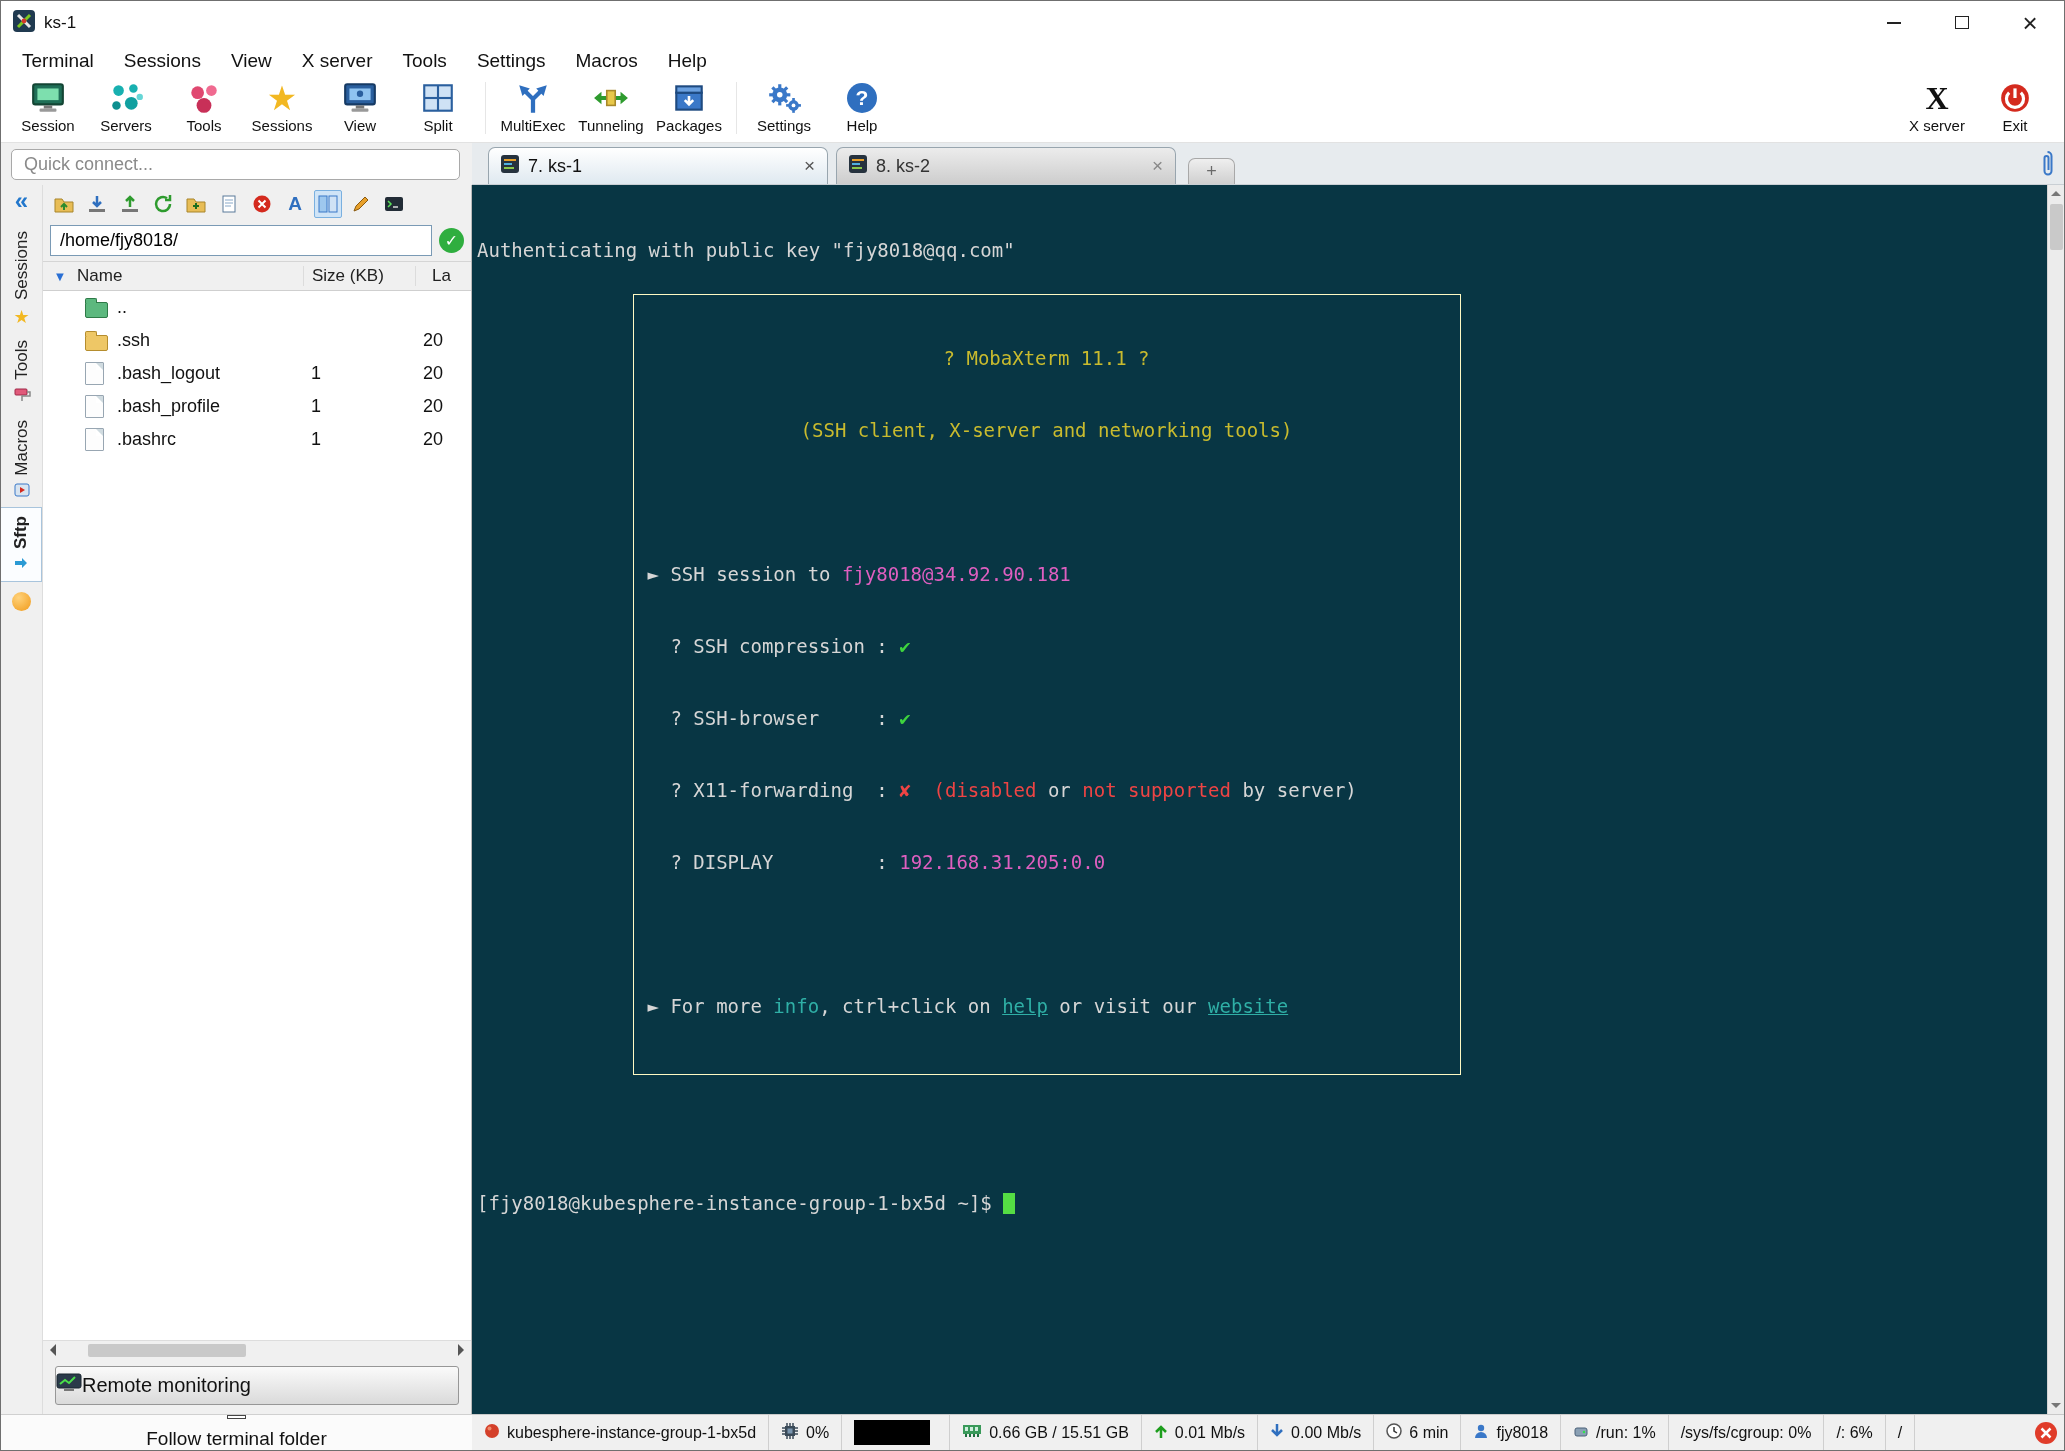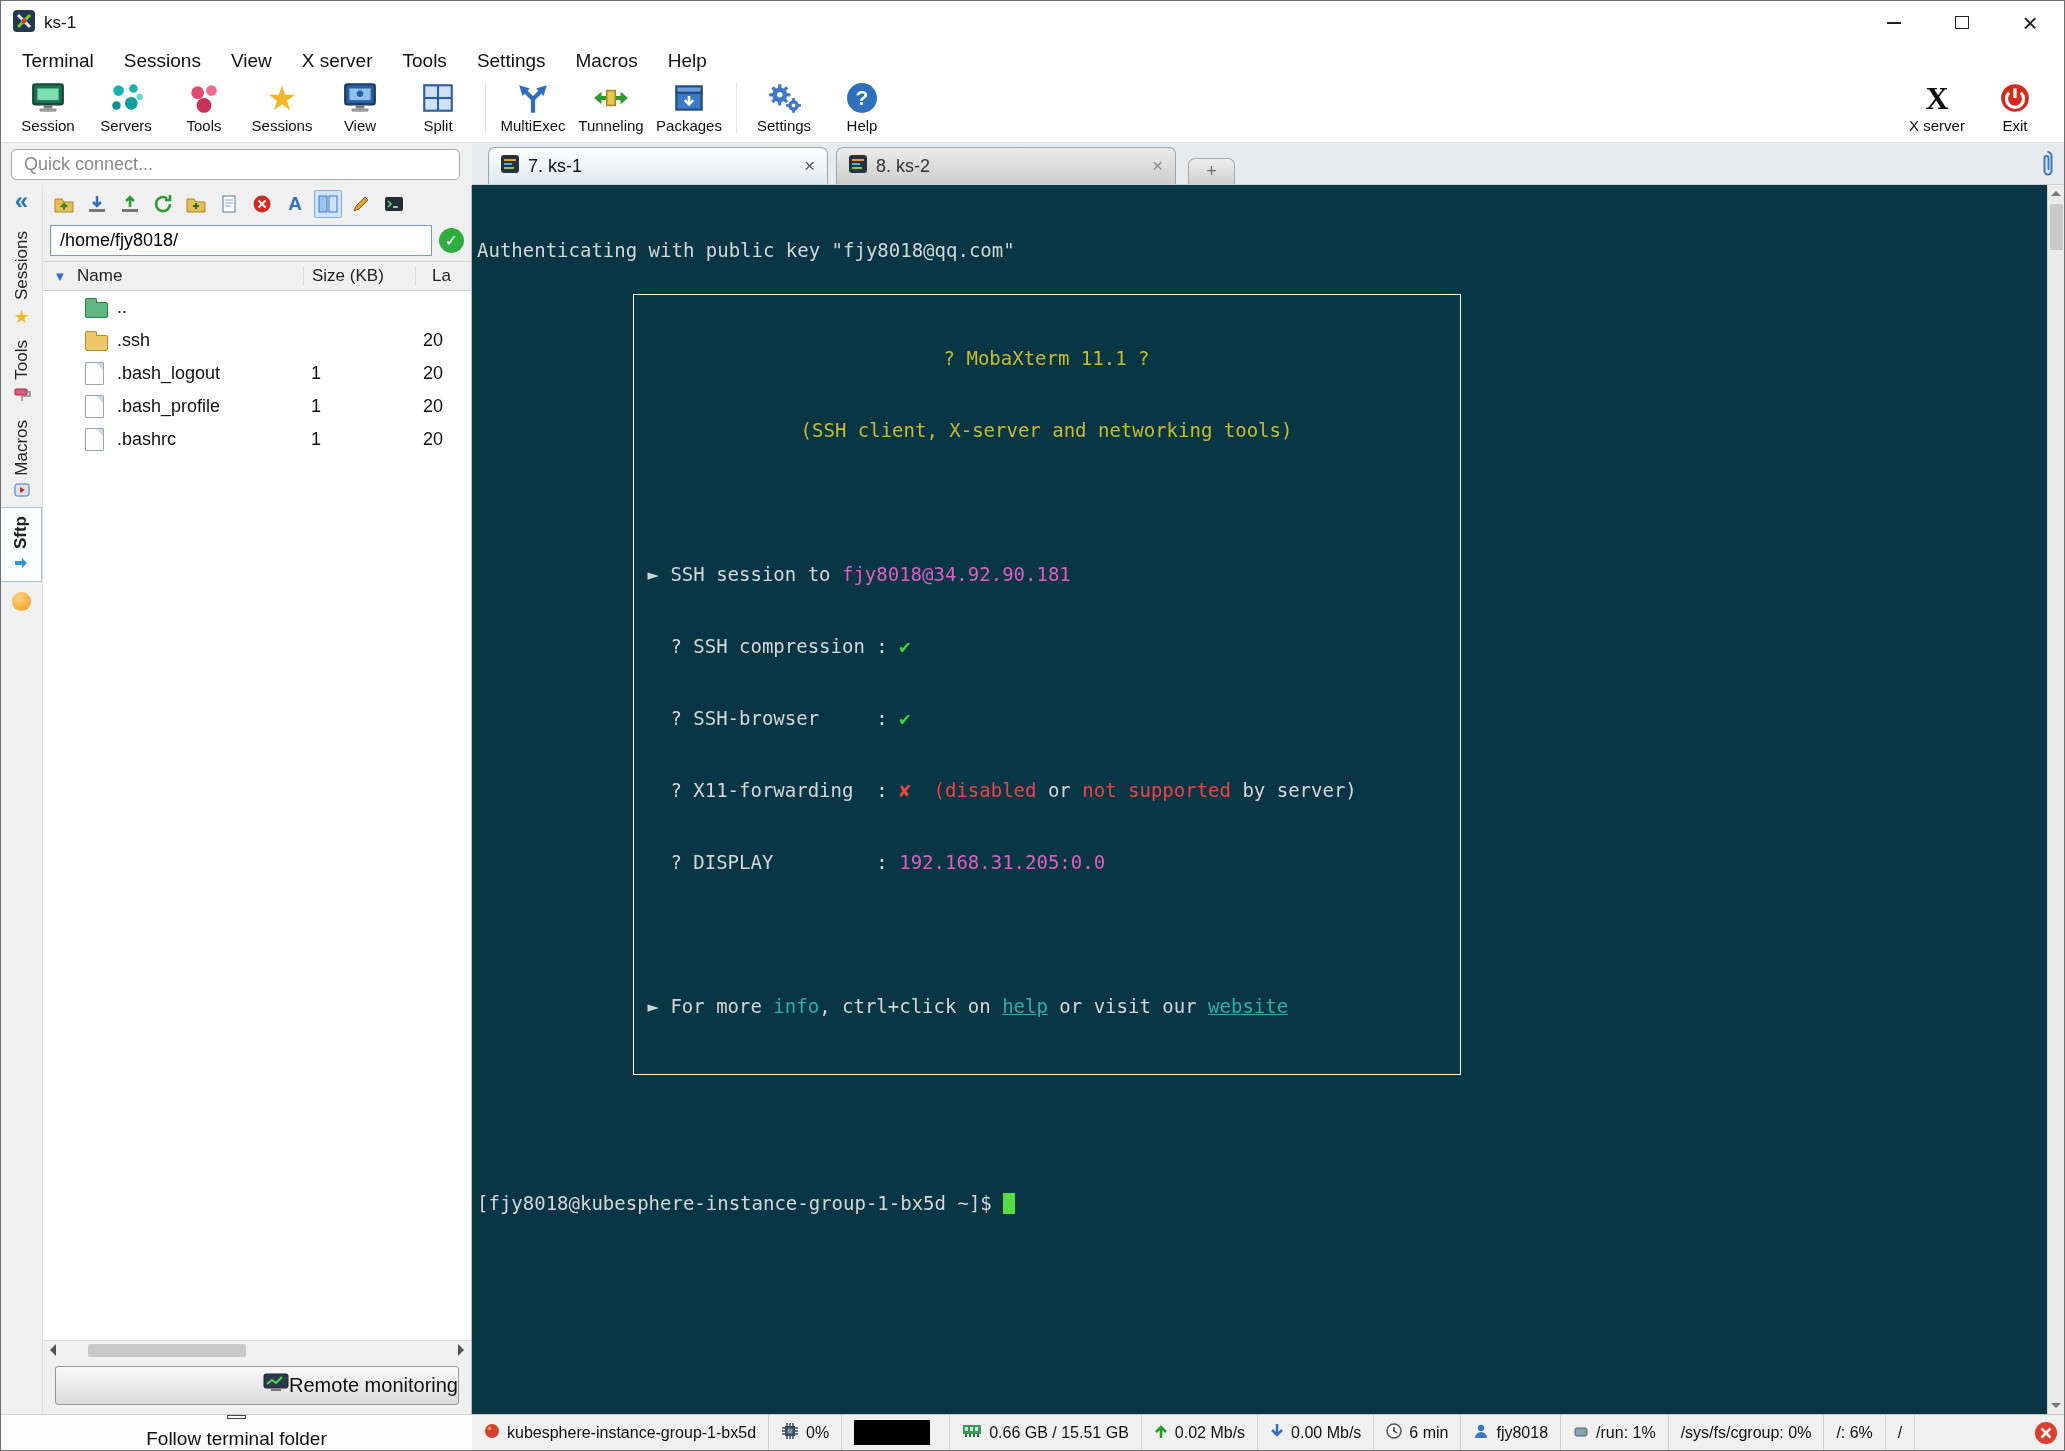--- a/index.html
+++ b/index.html
@@ -84,21 +84,21 @@
   .folder.green::before { background:#5cb87e; border-color:#2e7a47; }
   .filedoc { width:19px; height:23px; background:#fdfdfd; border:1px solid #98a6b2; border-radius:1px; position:relative; }
   .filedoc::after { content:""; position:absolute; top:0; right:0; border-style:solid; border-width:0 7px 7px 0; border-color:#fff #d0dbe0; }
   .hscroll { height:19px; background:#f0f0f0; border-top:1px solid #ddd; display:flex; align-items:center; padding:0 3px; }
   .h-arrow { width:14px; height:13px; display:flex; align-items:center; justify-content:center; }
   .tri-l { width:0; height:0; border:6px solid transparent; border-right-color:#555; border-left:none; }
   .tri-r { width:0; height:0; border:6px solid transparent; border-left-color:#555; border-right:none; }
   .h-track { flex:1; height:13px; position:relative; }
   .h-thumb { position:absolute; left:28px; width:158px; height:13px; background:#c9c9c9; border-radius:2px; }
   .remote-row { padding:7px 12px 9px; }
-  .remote-btn { width:100%; height:39px; background:linear-gradient(#fafafa,#dadada); border:1px solid #979797; border-radius:3px; display:flex; align-items:center; justify-content:flex-end; font-size:20px; color:#111; }
+  .remote-btn { width:100%; height:39px; background:linear-gradient(#fafafa,#dadada); border:1px solid #979797; border-radius:3px; display:flex; align-items:center; justify-content:flex-start; font-size:20px; color:#111; }
 
   
   .term-col { flex:1; display:flex; min-width:0; min-height:0;justify-content:center; }
   .terminal { flex:1; background:#083644; color:#d6d6d6; font-family:"DejaVu Sans Mono", monospace; font-size:19px; line-height:24px; padding:5px 0 0 5px; white-space:pre; overflow:hidden; }
   .banner { display:inline-block; border:1px solid #fef9c3; width:828px; margin-left:64px; margin-top:8px; padding:3px 14px 8px; }
   .bline { min-height:24px; }
   .center { text-align:center; }
   .tline { min-height:24px; }
   .prompt-line { margin-top:20px; }
   .yel { color:#c9bb2e; }
@@ -595,21 +595,21 @@
                 <rect x="8" y="3" width="3" height="4"></rect>
                 <rect x="13" y="3" width="3" height="4"></rect>
               </g>
             </svg></span>
         <span>0.66 GB / 15.51 GB</span>
       </div>
       <div class="seg">
         <span><svg width="14" height="16">
               <path d="M7 15 V4 M2 9 l5 -5 5 5" stroke="#1e9e1e" stroke-width="2.5" fill="none"></path>
             </svg></span>
-        <span>0.02 Mb/s</span>
+        <span>0.01 Mb/s</span>
       </div>
       <div class="seg">
         <span><svg width="14" height="16">
               <path d="M7 1 V12 M2 7 l5 5 5 -5" stroke="#2f6fbf" stroke-width="2.5" fill="none"></path>
             </svg></span>
         <span>0.00 Mb/s</span>
       </div>
       <div class="seg">
         <span><svg width="16" height="16">
               <circle cx="8" cy="8" r="7" fill="#fff" stroke="#555" stroke-width="1.5"></circle>

